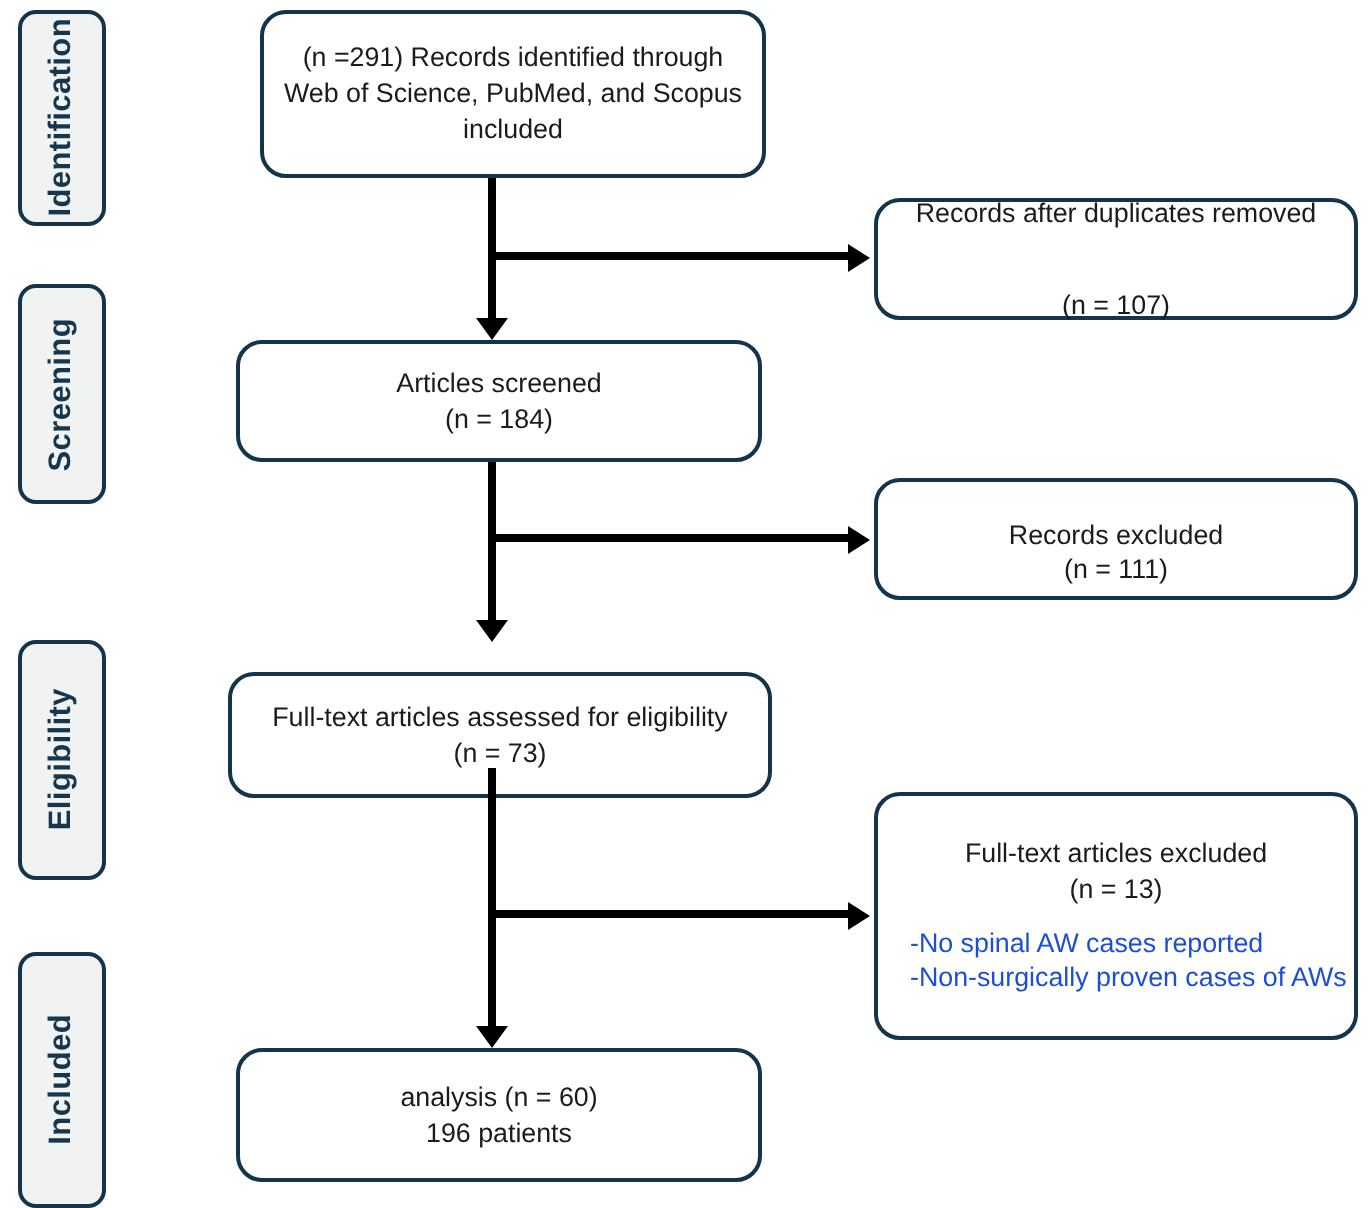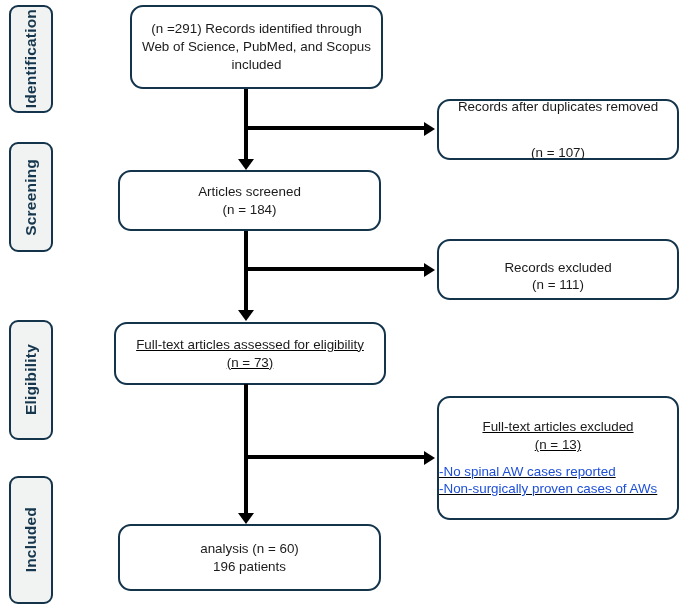--- a/index.html
+++ b/index.html
@@ -46,21 +46,21 @@
   .flow-box {
     position: absolute;
     box-sizing: border-box;
     background: #ffffff;
     border: 2.5px solid #13344a;
     border-radius: 13px;
     display: flex;
     flex-direction: column;
     align-items: center;
     justify-content: center;
-    padding: 4px 0;
+    padding: 4px 16px;
   }
   .flow-box .line {
     font-size: 13.4px;
     line-height: 1.32;
     color: #1b1b1b;
     text-align: center;
     white-space: nowrap;
   }
   .flow-box.left-lines .sub {
     align-self: flex-start;
@@ -124,41 +124,41 @@
     <div class="line">(n =291) Records identified through</div>
     <div class="line">Web of Science, PubMed, and Scopus</div>
     <div class="line">included</div>
   </div>
 
   <div class="flow-box" style="left:118px; top:170px; width:263px; height:61px;">
     <div class="line">Articles screened</div>
     <div class="line">(n = 184)</div>
   </div>
 
-  <div class="flow-box" style="left:114px; top:322px; width:272px; height:63px;text-decoration:underline;">
+  <div class="flow-box" style="left:114px; top:336px; width:272px; height:63px;">
     <div class="line">Full-text articles assessed for eligibility</div>
     <div class="line">(n = 73)</div>
   </div>
 
   <div class="flow-box" style="left:118px; top:524px; width:263px; height:67px;">
     <div class="line">analysis (n = 60)</div>
     <div class="line">196 patients</div>
   </div>
 
   <div class="flow-box" style="left:437px; top:99px; width:242px; height:61px;gap:28px;">
     <div class="line">Records after duplicates removed</div>
     <div class="line">(n = 107)</div>
   </div>
 
   <div class="flow-box" style="left:437px; top:239px; width:242px; height:61px;justify-content:flex-end;">
     <div class="line">Records excluded</div>
     <div class="line">(n = 111)</div>
   </div>
 
-  <div class="flow-box left-lines" style="left:437px; top:396px; width:242px; height:124px;text-decoration:underline;">
+  <div class="flow-box left-lines" style="left:437px; top:396px; width:242px; height:124px;">
     <div class="line">Full-text articles excluded</div>
     <div class="line">(n = 13)</div>
     <div class="spacer"></div>
     <div class="sub">-No spinal AW cases reported</div>
     <div class="sub">-Non-surgically proven cases of AWs</div>
   </div>
 
   <div class="v-line" style="left:244px; top:89px; height:72px;"></div>
   <div class="arrow-down" style="left:237.5px; top:159px;"></div>
   <div class="h-line" style="left:246px; top:126px; width:178px;"></div>

